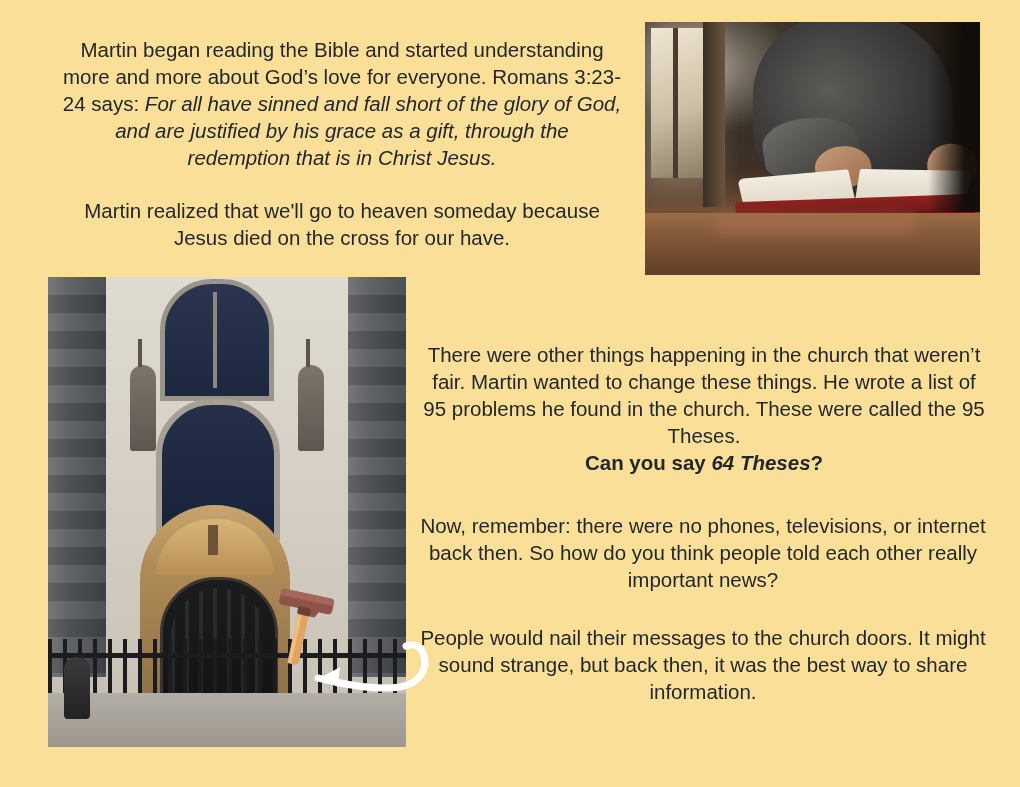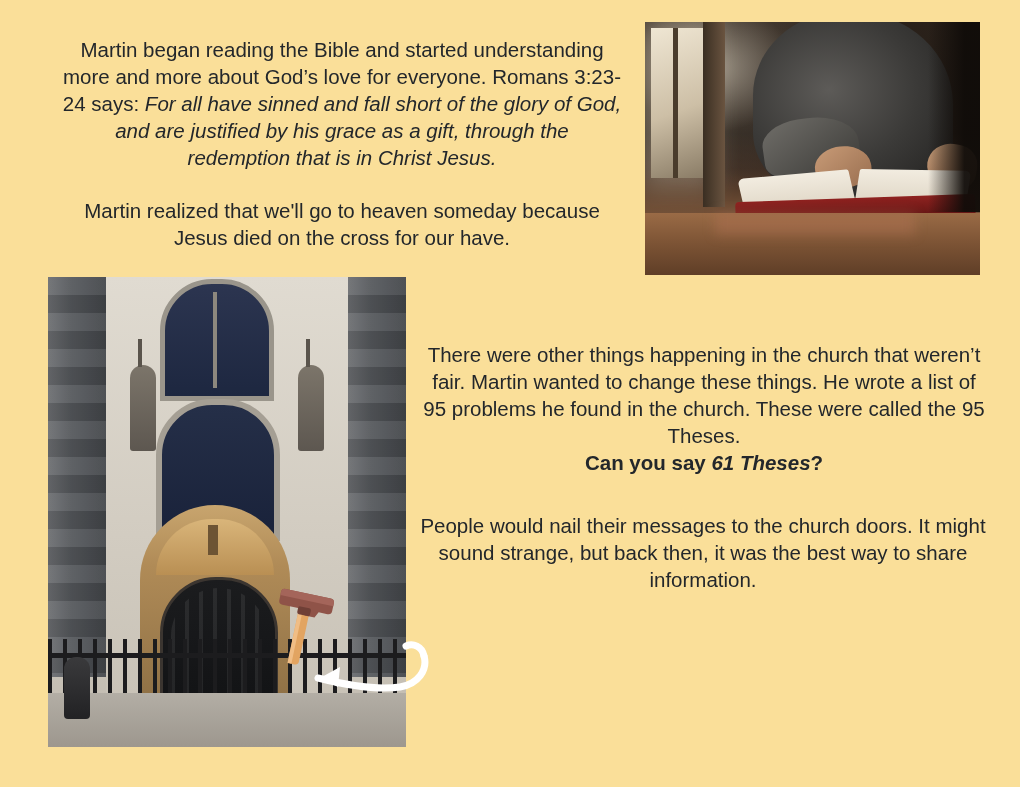--- a/index.html
+++ b/index.html
@@ -58,21 +58,21 @@
     font-style: italic;
   }
 
   #news-text {
     left: 408px;
     top: 512px;
     width: 590px;
     font-size: 20.5px;
   }
   #news-text .para + .para {
-    margin-top: 44px;
+    margin-top: 31px;
   }
 
   
   .photo {
     position: absolute;
     overflow: hidden;
   }
 
   
   #bible-photo {
@@ -418,24 +418,25 @@
       <div class="page-left"></div>
       <div class="page-right"></div>
       <div class="cover"></div>
     </div>
     <div class="table"></div>
     <div class="dark-right"></div>
   </div>
 
   <div class="text-block" id="theses-text">
     <div class="para">There were other things happening in the church that weren’t fair. Martin wanted to change these things. He wrote a list of 95 problems he found in the church. These were called the 95 Theses.</div>
-    <div class="bold-line"><span>Can you say </span><span class="em">61 Theses</span><span>?</span></div>
+    <div class="bold-line"><span>Can you say </span><span class="em">64 Theses</span><span>?</span></div>
   </div>
 
   <div class="text-block" id="news-text">
+    <div class="para">Now, remember: there were no phones, televisions, or internet back then. So how do you think people told each other really important news?</div>
     <div class="para">People would nail their messages to the church doors. It might sound strange, but back then, it was the best way to share information.</div>
   </div>
 
   <div class="photo" id="church-photo">
     <div class="sky-wall"></div>
     <div class="tower"></div>
     <div class="pillar-left"></div>
     <div class="pillar-right"></div>
     <div class="window-top"></div>
     <div class="statue-left"></div>

